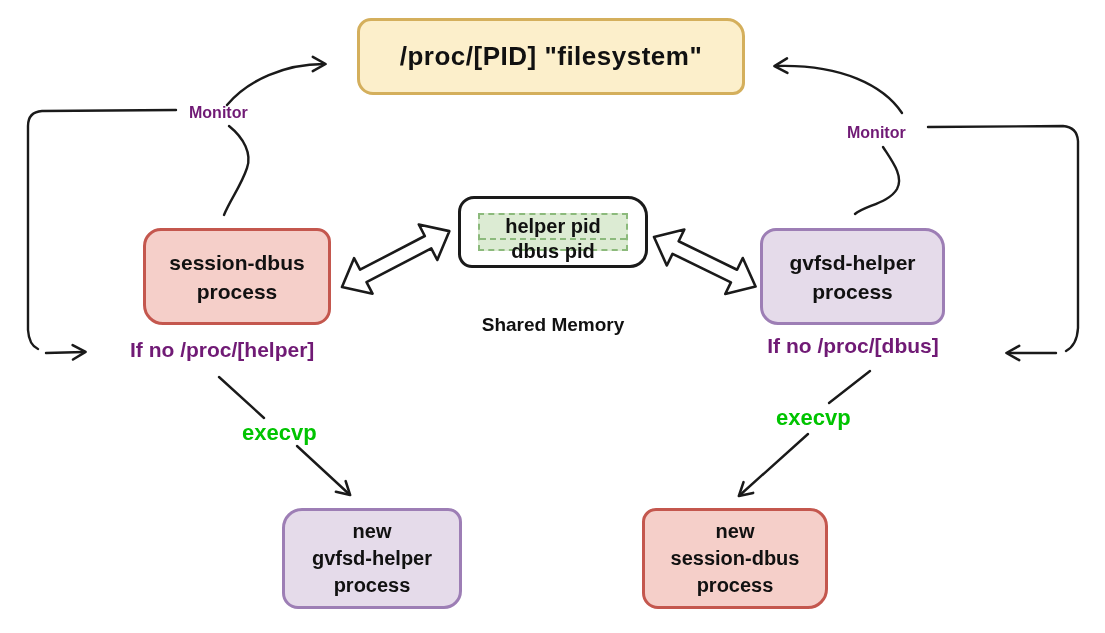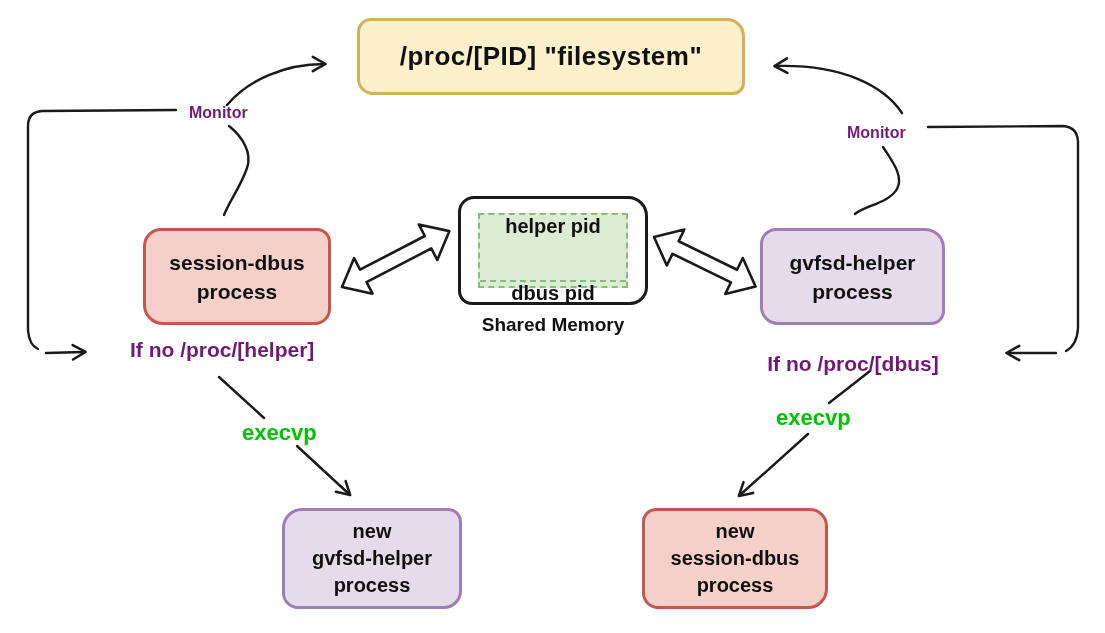--- a/index.html
+++ b/index.html
@@ -33,36 +33,36 @@
     border-radius: 18px 14px 16px 20px;
     font-size: 21px; line-height: 29px;
   }
   .node-gvfsd {
     left: 760px; top: 228px; width: 185px; height: 97px;
     background: #e5dbea; border: 3px solid #9d7eb5;
     border-radius: 16px 20px 14px 18px;
     font-size: 21px; line-height: 29px;
   }
   .node-shared-outer {
-    left: 458px; top: 196px; width: 190px; height: 109px;
+    left: 458px; top: 196px; width: 190px; height: 72px;
     background: #ffffff; border: 3px solid #1a1a1a;
     border-radius: 16px 20px 18px 14px;
     padding: 14px 17px;
   }
   .shared-inner {
     width: 100%; height: 100%;
     background: #dcebd3; border: 2px dashed #8cba7c;
     box-sizing: border-box;
     display: flex; flex-direction: column;
   }
   .shared-cell {
     flex: 1; display: flex; align-items: center; justify-content: center;
     font-size: 20px; font-weight: bold;
   }
-  .shared-cell + .shared-cell { border-top: 2px dashed #8cba7c; margin-top: 42px; }
+  .shared-cell + .shared-cell { border-top: 2px dashed #8cba7c; }
   .caption-shared {
     position: absolute; z-index: 2;
     left: 458px; top: 314px; width: 190px;
     text-align: center; font-weight: bold; font-size: 19px; color: #111111;
   }
   .node-new-gvfsd {
     left: 282px; top: 508px; width: 180px; height: 101px;
     background: #e5dbea; border: 3px solid #9d7eb5;
     border-radius: 20px 14px 18px 16px;
     font-size: 20px; line-height: 27px;
@@ -72,21 +72,21 @@
     background: #f5cfc9; border: 3px solid #c4574e;
     border-radius: 14px 18px 20px 16px;
     font-size: 20px; line-height: 27px;
   }
   .lbl { position: absolute; z-index: 2; font-weight: bold; white-space: nowrap; }
   .lbl-red { color: #701a75; }
   .lbl-green { color: #00c400; }
   .lbl-monitor-left  { left: 189px; top: 104px; font-size: 16px; }
   .lbl-monitor-right { left: 847px; top: 124px; font-size: 16px; }
   .lbl-ifno-left  { left: 130px; top: 338px; width: 220px; text-align: left; font-size: 21px; }
-  .lbl-ifno-right { left: 753px; top: 352px; width: 200px; text-align: center; font-size: 21px; }
+  .lbl-ifno-right { left: 753px; top: 334px; width: 200px; text-align: center; font-size: 21px; }
   .lbl-execvp-left  { left: 242px; top: 420px; font-size: 22px; }
   .lbl-execvp-right { left: 776px; top: 405px; font-size: 22px; }
 </style>
 </head>
 <body>
 
 <div class="canvas">
 
   <svg class="arrows" width="1105" height="633" viewBox="0 0 1105 633">
     <defs>

